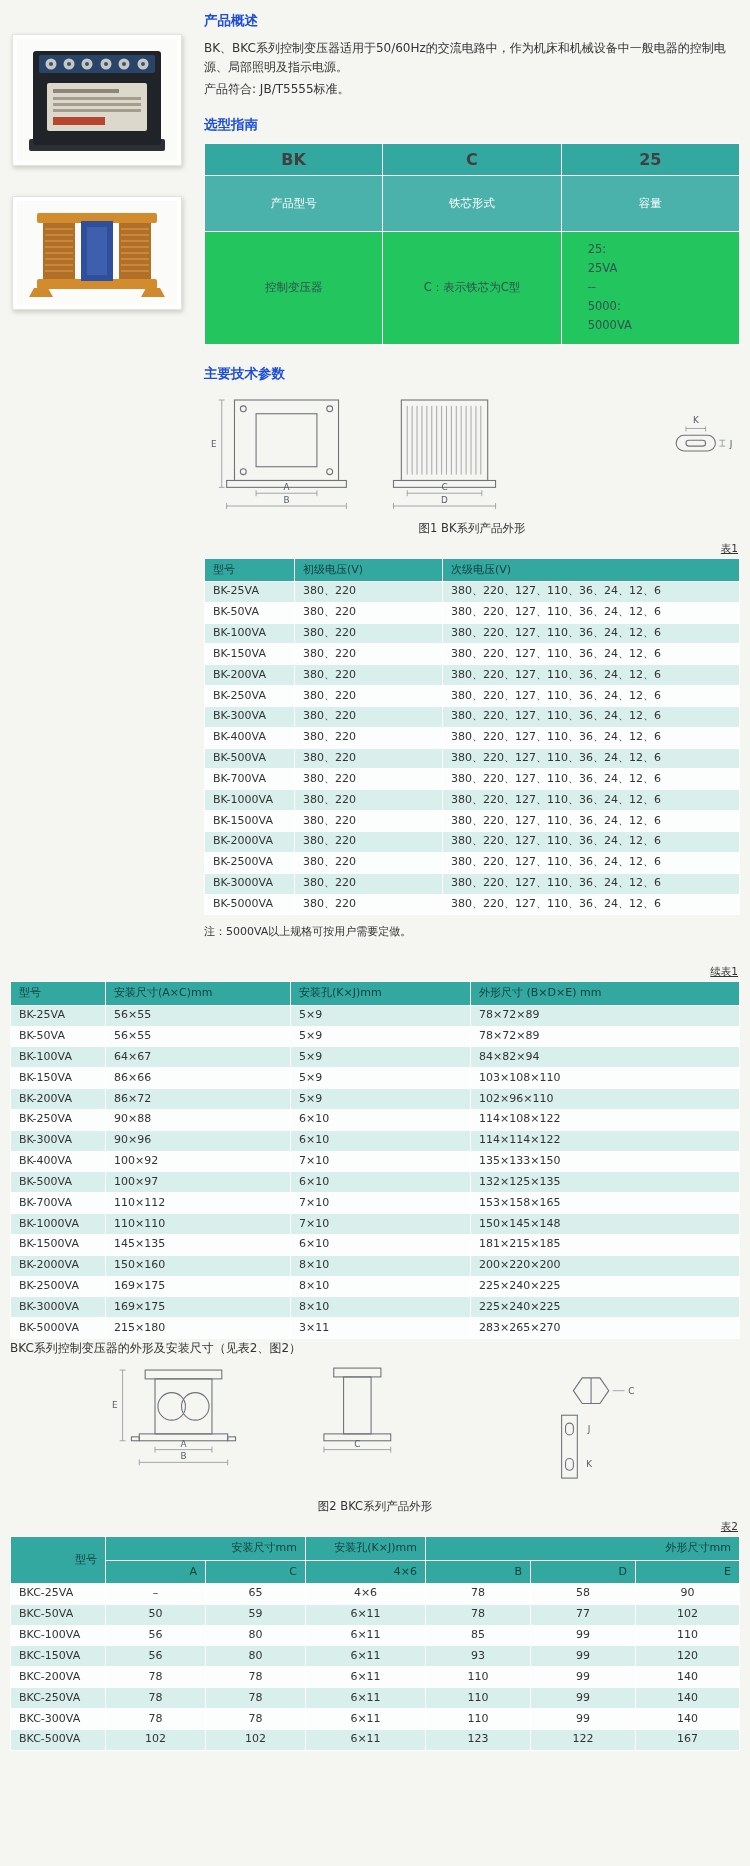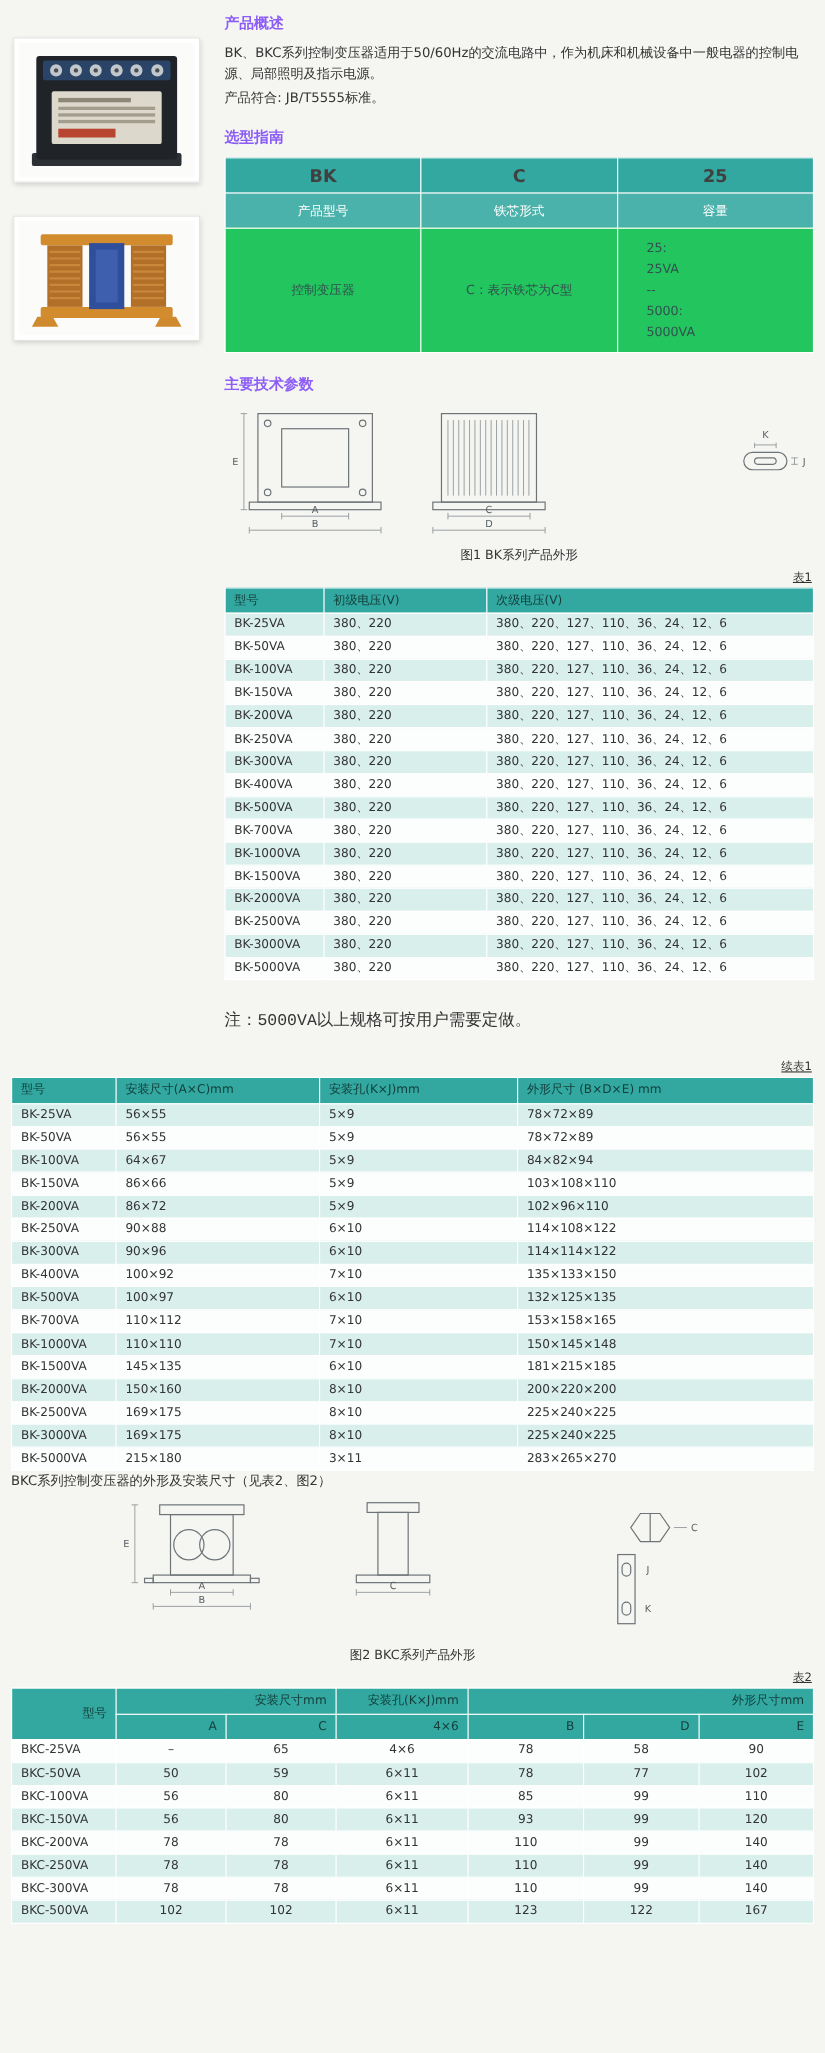--- a/index.html
+++ b/index.html
@@ -3,30 +3,30 @@
 <meta charset="utf-8">
 <style>
   html,body{margin:0;padding:0;}
   body{width:750px;background:#f5f5f2;font-family:"DejaVu Sans","Liberation Sans",sans-serif;color:#333;}
   .page{width:750px;min-height:1866px;padding:8px 10px 30px;box-sizing:border-box;}
   .top{display:flex;align-items:flex-start;}
   .photo-col{width:194px;flex:none;padding:26px 0 0 0;}
   .photo-card{width:170px;background:#fff;border:1px solid #e3e3df;box-shadow:1px 2px 5px rgba(0,0,0,.18);padding:4px;margin:0 0 30px 2px;box-sizing:border-box;}
   .photo-card svg{display:block;width:100%;height:auto;}
   .content-col{flex:1;min-width:0;padding-top:2px;}
-  .sec-heading{color:#8b5cf6;font-size:13.5px;font-weight:bold;margin:2px 0 9px;}
+  .sec-heading{color:#1d4ed8;font-size:13.5px;font-weight:bold;margin:2px 0 9px;}
   .mt16{margin-top:16px;}
   .mt20{margin-top:20px;}
   .body-text{font-size:12px;line-height:1.6;margin:0 0 3px;}
-  .note-text{font-size:15px;margin:27px 0 0;font-family:Liberation Mono, monospace;}
+  .note-text{font-size:11px;margin:9px 0 0;}
   
   .sel-table{width:100%;border-collapse:collapse;table-layout:fixed;margin-top:2px;}
   .sel-table th,.sel-table td{border:1.5px solid #fff;text-align:center;vertical-align:middle;}
   .sel-table .code-row th{background:#32a8a1;color:#404040;font-size:16px;font-weight:bold;padding:6px 4px;}
-  .sel-table .label-row td{background:#4bb2ab;color:#fff;font-size:11.5px;padding:8px 4px;}
+  .sel-table .label-row td{background:#4bb2ab;color:#fff;font-size:11.5px;padding:20px 4px;}
   .sel-table .value-row td{background:#22c55e;font-size:11.5px;color:#31524e;height:110px;}
   .sel-table .capacity-cell{white-space:pre-line;text-align:left;padding-left:26px;line-height:1.65;}
   
   .table-label{font-size:10.5px;text-align:right;margin:6px 2px 2px 0;color:#333;text-decoration:underline;}
   .data-table{width:100%;border-collapse:collapse;table-layout:fixed;font-size:11px;}
   .data-table th{background:#32a8a1;color:#14403c;font-weight:normal;text-align:left;padding:4px 8px;border:1px solid #fff;line-height:1.3;}
   .data-table td{padding:2.5px 8px;border:1px solid #fff;color:#333;line-height:1.35;}
   .data-table tbody tr:nth-child(odd) td{background:#d8efec;}
   .data-table tbody tr:nth-child(even) td{background:#fcfdfd;}
   .table2 th{text-align:right;}

